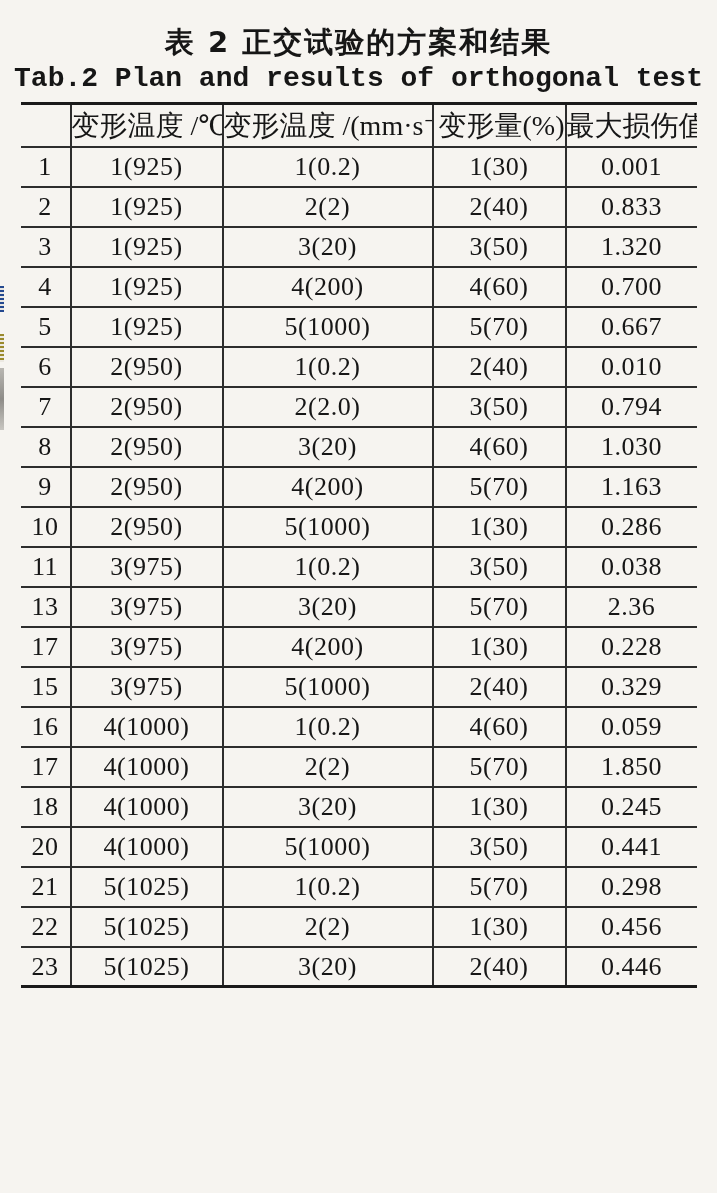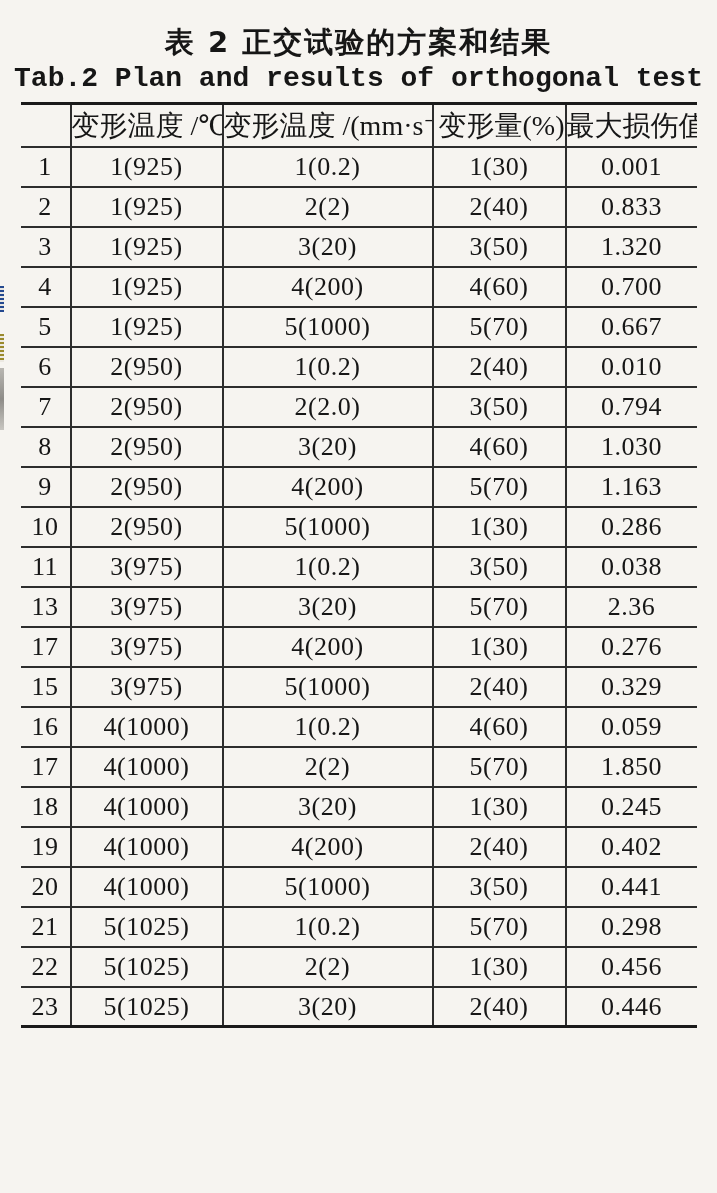--- a/index.html
+++ b/index.html
@@ -198,21 +198,21 @@
         <td>3(975)</td>
         <td>3(20)</td>
         <td>5(70)</td>
         <td>2.36</td>
       </tr>
       <tr>
         <td>17</td>
         <td>3(975)</td>
         <td>4(200)</td>
         <td>1(30)</td>
-        <td>0.276</td>
+        <td>0.228</td>
       </tr>
       <tr>
         <td>15</td>
         <td>3(975)</td>
         <td>5(1000)</td>
         <td>2(40)</td>
         <td>0.329</td>
       </tr>
       <tr>
         <td>16</td>
@@ -227,27 +227,20 @@
         <td>2(2)</td>
         <td>5(70)</td>
         <td>1.850</td>
       </tr>
       <tr>
         <td>18</td>
         <td>4(1000)</td>
         <td>3(20)</td>
         <td>1(30)</td>
         <td>0.245</td>
-      </tr>
-      <tr>
-        <td>19</td>
-        <td>4(1000)</td>
-        <td>4(200)</td>
-        <td>2(40)</td>
-        <td>0.402</td>
       </tr>
       <tr>
         <td>20</td>
         <td>4(1000)</td>
         <td>5(1000)</td>
         <td>3(50)</td>
         <td>0.441</td>
       </tr>
       <tr>
         <td>21</td>

